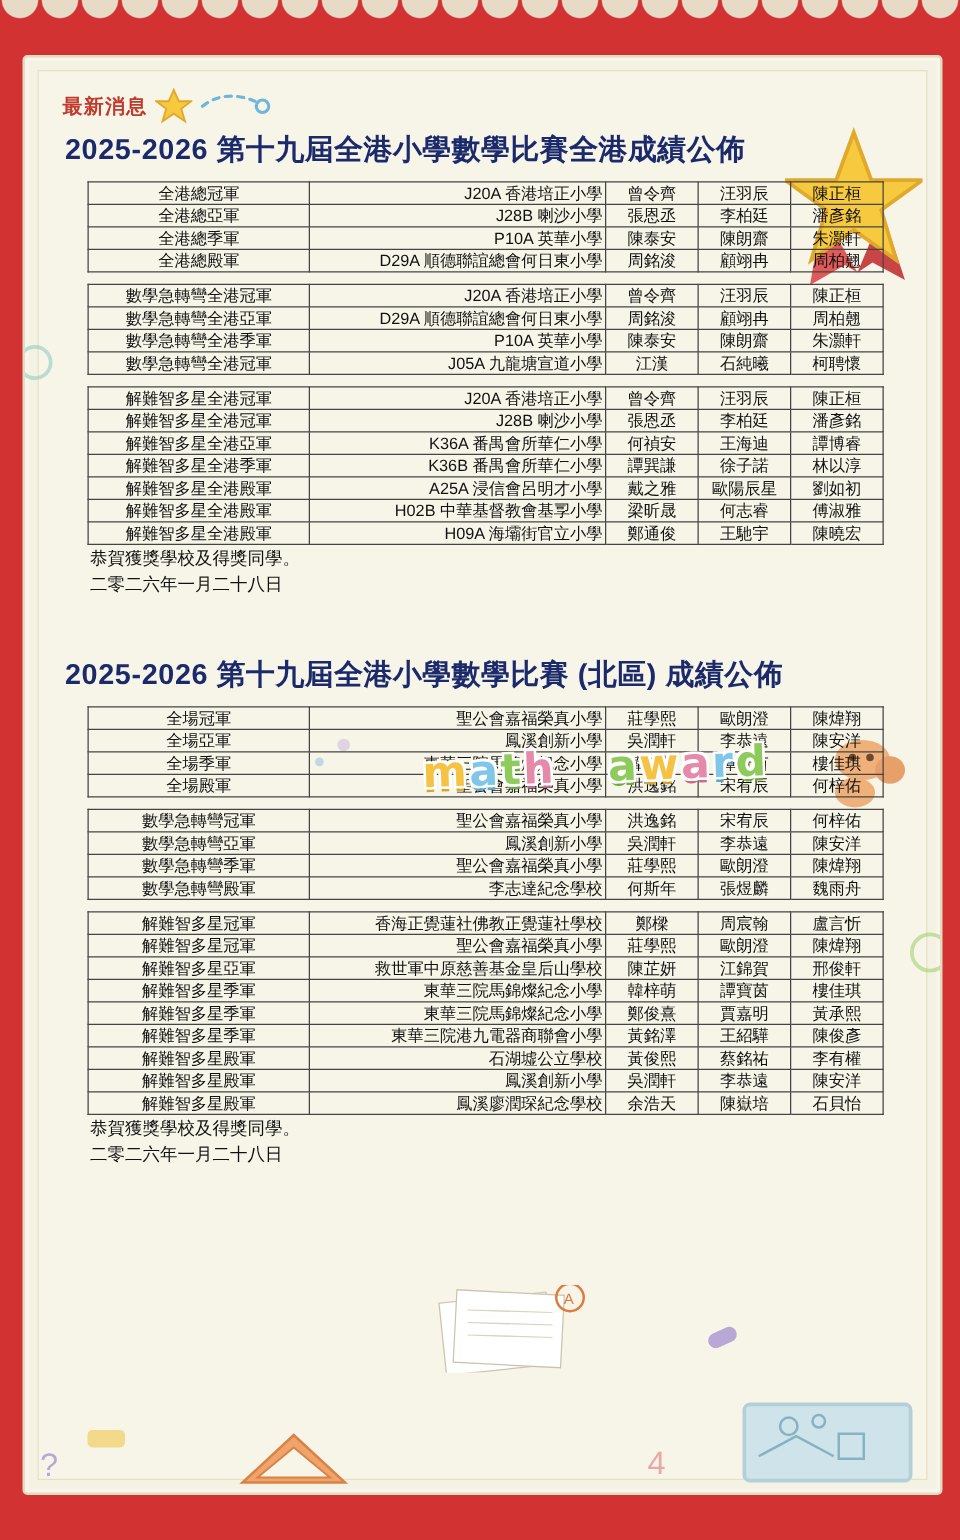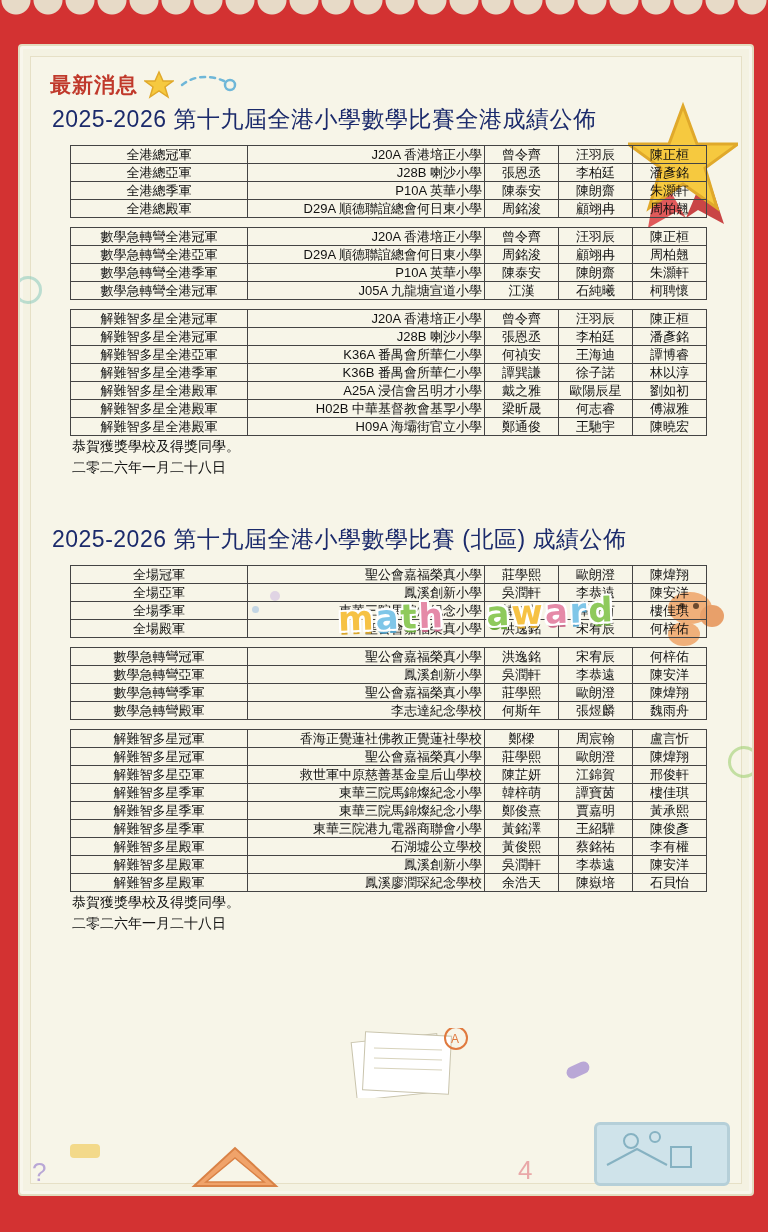--- a/index.html
+++ b/index.html
@@ -59,35 +59,35 @@
   }
 
   .news-row {
     display: flex;
     align-items: center;
     gap: 6px;
     height: 34px;
   }
   .news-label {
     color: #c0392b;
-    font-size: 21px;
+    font-size: 16px;
     font-weight: bold;
     letter-spacing: 1px;
   }
   .star-small {
     width: 30px; height: 30px;
     position: relative;
     display: inline-block;
   }
   .star-small svg { display: block; }
   .dots { display: inline-block; }
 
   h1.title {
     font-size: 23px;
-    font-weight: normal;
+    font-weight: bold;
     color: #1b2a6b;
     margin: 2px 0 10px 2px;
     letter-spacing: .5px;
     white-space: nowrap;
   }
 
   table.res {
     border-collapse: collapse;
     width: 612px;
     margin-left: 20px;

